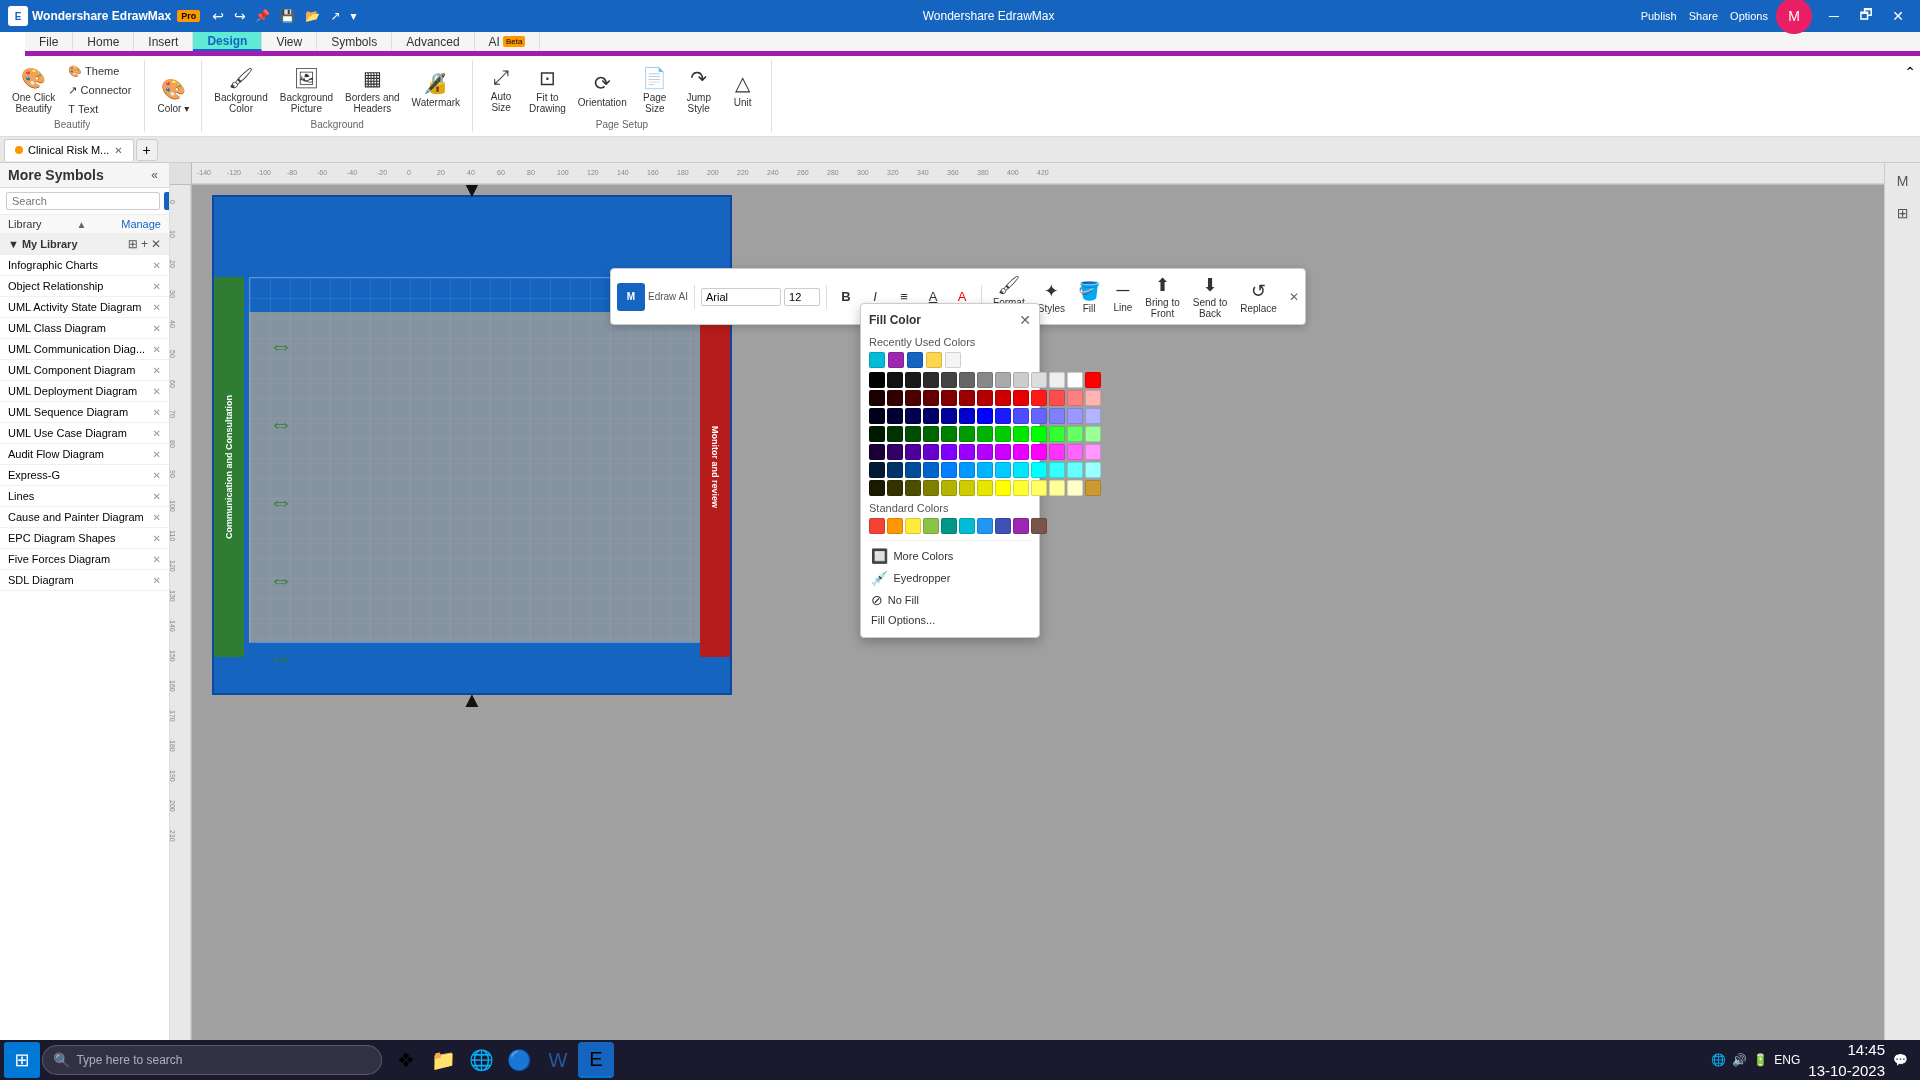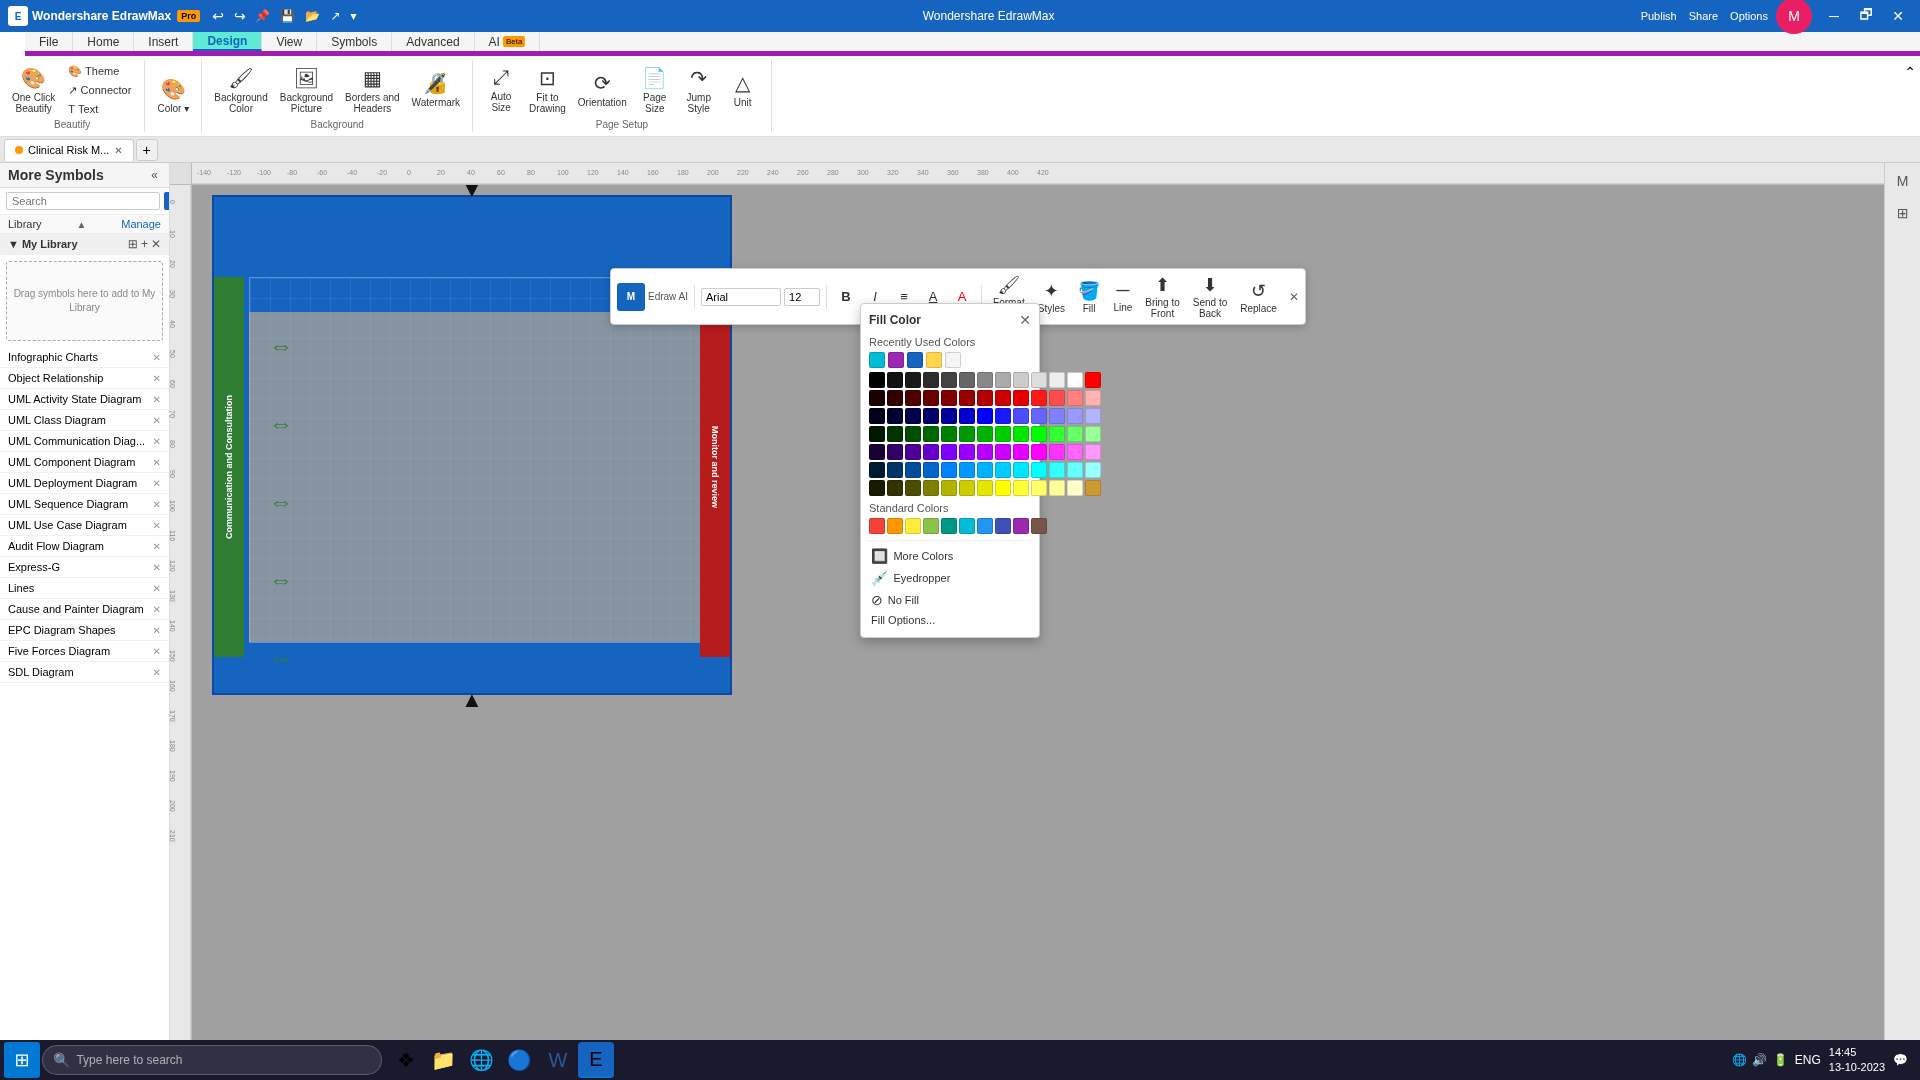--- a/index.html
+++ b/index.html
@@ -434,21 +434,21 @@
     .tb-app.active { border-bottom: 2px solid #0078d4; }
     #taskbar-right {
       margin-left: auto;
       display: flex;
       align-items: center;
       gap: 8px;
       padding-right: 8px;
       color: white;
     }
     .sys-tray { display: flex; align-items: center; gap: 6px; font-size: 12px; }
-    .clock { font-size: 11px; line-height: 1.4; }
+    .clock { text-align: right; font-size: 15px; line-height: 1.4; }
 
     
     #right-panel {
       width: 36px;
       background: #e8e8e8;
       border-left: 1px solid #ccc;
       display: flex;
       flex-direction: column;
       align-items: center;
       padding-top: 4px;
@@ -727,25 +727,20 @@
     <div id="my-library-header">
       <span class="my-library-label">
         <span>▼</span>
         <span>My Library</span>
       </span>
       <div class="my-library-actions">
         <button>⊞</button>
         <button>+</button>
         <button>✕</button>
       </div>
-    </div>
-    <div id="my-library-drop">
-      <span class="drop-label">Drag symbols
-here to add to
-My Library</span>
     </div>
     <div id="symbol-list">
       <div class="symbol-item">
         <span class="label">Infographic Charts</span>
         <span class="close-x">✕</span>
       </div>
       <div class="symbol-item">
         <span class="label">Object Relationship</span>
         <span class="close-x">✕</span>
       </div>

